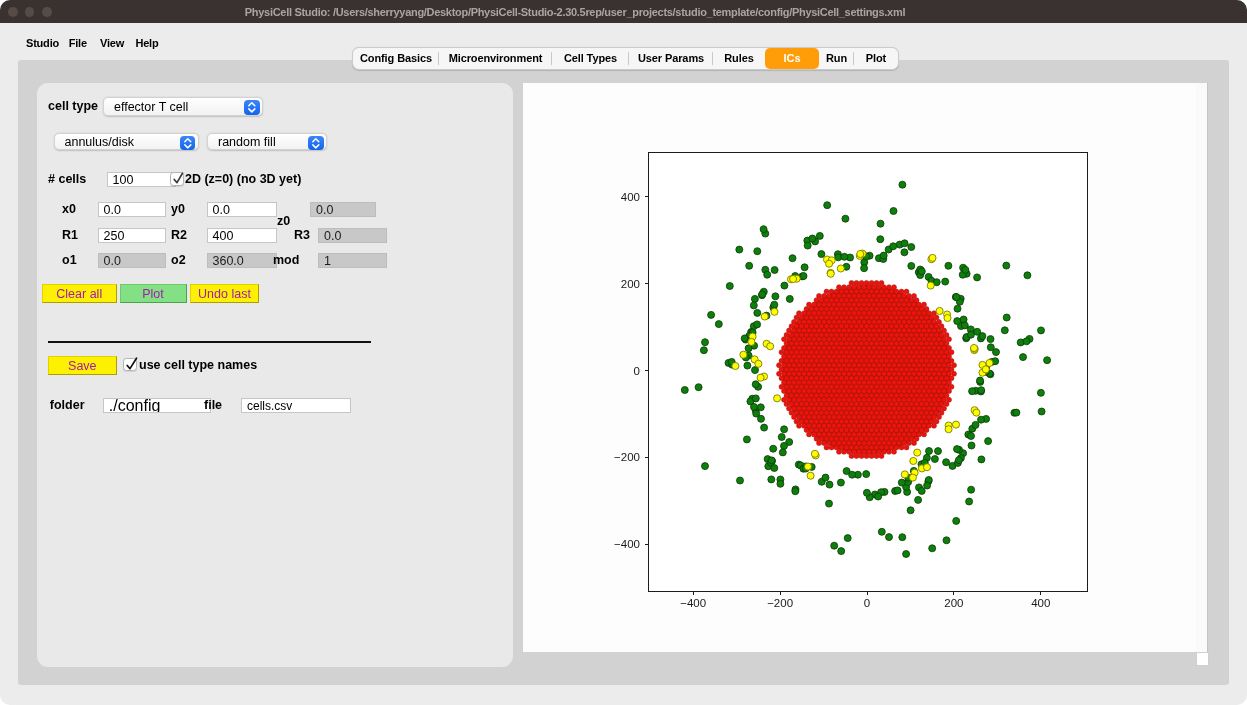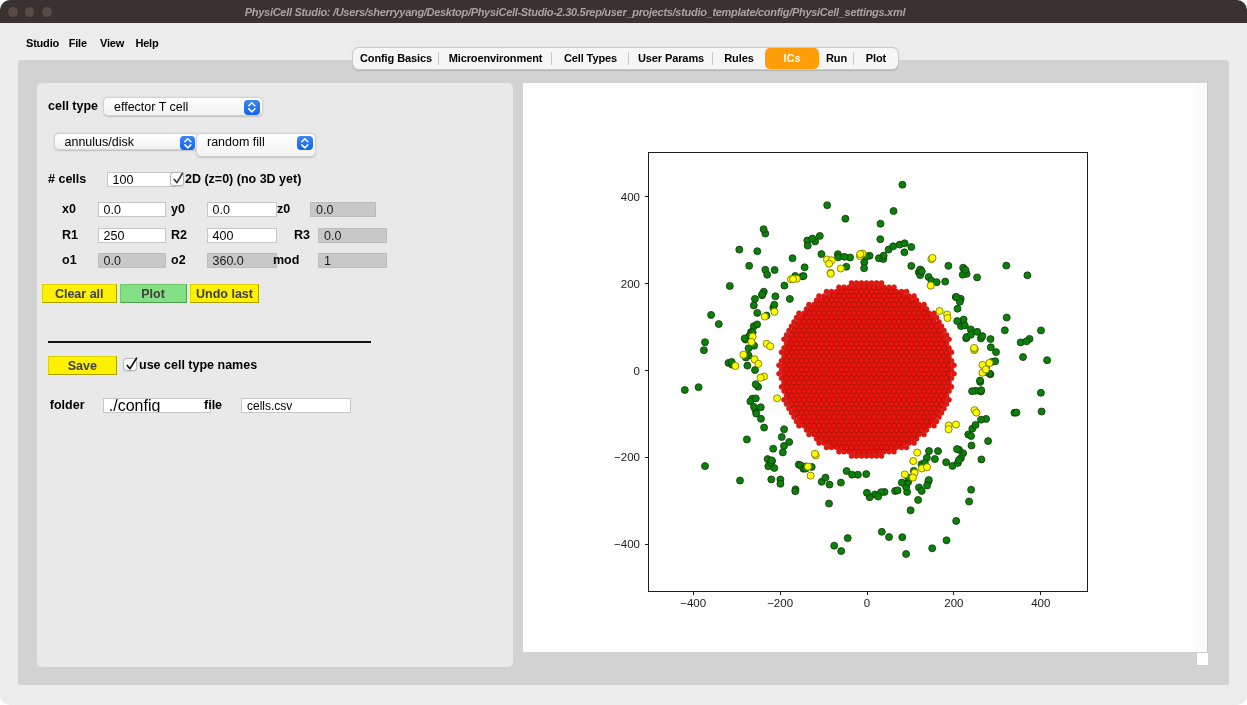--- a/index.html
+++ b/index.html
@@ -1,33 +1,33 @@
 <!DOCTYPE html>
 <html><head><meta charset="utf-8"><style>
 *{margin:0;padding:0;box-sizing:border-box;font-family:"Liberation Sans",sans-serif;}
 html,body{width:1247px;height:705px;background:#fff;overflow:hidden;}
 #win{position:absolute;left:0;top:0;width:1247px;height:705px;background:#ececec;border-radius:10px;overflow:hidden;}
-#titlebar{position:absolute;left:0;top:0;width:1247px;height:23px;background:#3a3231;font-style:italic;}
+#titlebar{position:absolute;left:0;top:0;width:1247px;height:23px;background:#3a3231;}
 .tl{position:absolute;top:7px;width:9.5px;height:9.5px;border-radius:50%;background:#564b47;}
 #title{position:absolute;top:0;left:0;width:1150px;height:23px;line-height:24px;text-align:center;color:#a9a4a2;font-size:11px;font-weight:700;letter-spacing:-0.3px;white-space:nowrap;}
 #menubar{position:absolute;left:0;top:23px;width:1247px;height:22px;background:#ececec;}
 .mi{position:absolute;top:14px;font-size:11px;color:#000;font-weight:700;letter-spacing:-0.2px;margin-left:12px;}
 #pane{position:absolute;left:18px;top:60px;width:1211px;height:625px;background:#d2d2d2;border-radius:3px;}
 #tabs{position:absolute;left:352px;top:47px;height:23px;background:#f6f6f6;border:1px solid #cbcbcb;border-radius:7px;box-shadow:0 0.5px 1px rgba(0,0,0,.15);display:flex;}
 .tab{position:relative;height:21px;line-height:21px;font-size:11px;font-weight:700;color:#000;text-align:center;letter-spacing:-0.1px;}
 .tab.sep::after{content:"";position:absolute;right:0;top:4px;height:13px;width:1px;background:#c9c9c9;}
 .tab.sel{background:#ff9d09;color:#fff;border-radius:5px;font-weight:700;}
-#group{position:absolute;left:37px;top:83px;width:476px;height:584px;background:#e9e9e9;border-radius:5px;}
+#group{position:absolute;left:37px;top:83px;width:476px;height:584px;background:#e9e9e9;border-radius:11px;}
 .lab{position:absolute;font-size:12.5px;font-weight:700;color:#000;white-space:nowrap;}
 .inp{position:absolute;background:#fff;border:1px solid #c6c6c6;font-size:12.5px;color:#000;padding-left:5px;white-space:nowrap;overflow:hidden;margin-left:16px;}
 .inp.dis{background:#c8c8c8;border-color:#bdbdbd;color:#1c1c1c;}
 .combo{position:absolute;background:linear-gradient(#ffffff,#f2f2f2);border:1px solid #d2d2d2;border-radius:5px;box-shadow:0 0.5px 1.5px rgba(0,0,0,.18);font-size:12.5px;font-weight:400;color:#000;}
 .combo span{position:absolute;left:10px;top:2px;}
 .caps{position:absolute;right:2.5px;top:2px;width:15.5px;height:14.5px;border-radius:4px;background:linear-gradient(#3c86f7,#1264ec);}
-.btn{position:absolute;font-size:12.5px;font-weight:700;color:#404040;text-align:center;border:1px solid;white-space:nowrap;}
+.btn{position:absolute;font-size:12.5px;font-weight:400;color:#a21caf;text-align:center;border:1px solid;white-space:nowrap;}
 .yel{background:#fdf000;border-color:#ded200 #a8a000 #a8a000 #ded200;}
 .grn{background:#84e084;border-color:#6cc96c #4da04d #4da04d #6cc96c;}
 .cb{position:absolute;width:13.5px;height:13.5px;background:#fff;border:1px solid #b3b3b3;border-radius:3.5px;box-shadow:0 0.5px 1px rgba(0,0,0,.1);}
 #plotpanel{position:absolute;left:523px;top:83px;width:673px;height:569px;background:#fdfdfd;}
 #vsb{position:absolute;left:1196px;top:83px;width:12px;height:569px;background:#fafafa;border-right:1px solid #c4c4c4;}
 #corner{position:absolute;left:1196px;top:652px;width:13px;height:14px;background:#ffffff;border:1px solid #cfcfcf;}
 </style></head><body>
 <div id="win">
  <div id="titlebar">
   <div class="tl" style="left:8px"></div>
@@ -65,42 +65,42 @@
       </div>
   <div class="combo" style="left:16.5px;top:50px;width:145px;height:17px">
         <span style="top:1px">annulus/disk</span>
         <div class="caps" style="top:1.5px">
           <svg width="16" height="15" viewBox="0 0 16 15" style="position:absolute;left:0;top:0">
             <path d="M4.8 5.7 L7.8 2.7 L10.8 5.7" stroke="#fff" stroke-width="1.5" fill="none" stroke-linecap="round" stroke-linejoin="round"></path>
             <path d="M4.8 8.9 L7.8 11.9 L10.8 8.9" stroke="#fff" stroke-width="1.5" fill="none" stroke-linecap="round" stroke-linejoin="round"></path>
           </svg>
         </div>
       </div>
-  <div class="combo" style="left:159px;top:50px;width:120px;height:24px">
+  <div class="combo" style="left:170px;top:50px;width:120px;height:17px">
         <span style="top:1px">random fill</span>
         <div class="caps" style="top:1.5px">
           <svg width="16" height="15" viewBox="0 0 16 15" style="position:absolute;left:0;top:0">
             <path d="M4.8 5.7 L7.8 2.7 L10.8 5.7" stroke="#fff" stroke-width="1.5" fill="none" stroke-linecap="round" stroke-linejoin="round"></path>
             <path d="M4.8 8.9 L7.8 11.9 L10.8 8.9" stroke="#fff" stroke-width="1.5" fill="none" stroke-linecap="round" stroke-linejoin="round"></path>
           </svg>
         </div>
       </div>
   <span class="lab" style="left:11px;top:89px"># cells</span>
   <div class="inp" style="left:53.5px;top:89px;width:69.5px;height:15px">100</div>
   <div class="cb" style="left:133px;top:89px">
         <svg width="20" height="18" viewBox="0 0 20 18" style="position:absolute;left:0;top:-3px;overflow:visible">
           <path d="M3.2 9.5 L6 12.6 L11.5 3.2" stroke="#3c3c3c" stroke-width="1.7" fill="none" stroke-linecap="round" stroke-linejoin="round"></path>
         </svg>
       </div>
   <span class="lab" style="left:148px;top:89px">2D (z=0) (no 3D yet)</span>
   <span class="lab" style="left:25px;top:119px">x0</span>
   <div class="inp" style="left:44.5px;top:119px;width:68px;height:15px">0.0</div>
   <span class="lab" style="left:134px;top:119px">y0</span>
   <div class="inp" style="left:153.5px;top:119px;width:70.5px;height:15px">0.0</div>
-  <span class="lab" style="left:240px;top:119px">z0</span>
+  <span class="lab" style="left:240px;top:131px">z0</span>
   <div class="inp dis" style="left:257px;top:119px;width:66px;height:15px">0.0</div>
   <span class="lab" style="left:25px;top:145px">R1</span>
   <div class="inp" style="left:44.5px;top:145px;width:68px;height:15px">250</div>
   <span class="lab" style="left:134px;top:145px">R2</span>
   <div class="inp" style="left:153.5px;top:145px;width:70.5px;height:15px">400</div>
   <span class="lab" style="left:257px;top:145px">R3</span>
   <div class="inp dis" style="left:265px;top:145px;width:69px;height:15px">0.0</div>
   <span class="lab" style="left:25px;top:170px">o1</span>
   <div class="inp dis" style="left:44.5px;top:170px;width:68px;height:15px">0.0</div>
   <span class="lab" style="left:134px;top:170px">o2</span>

